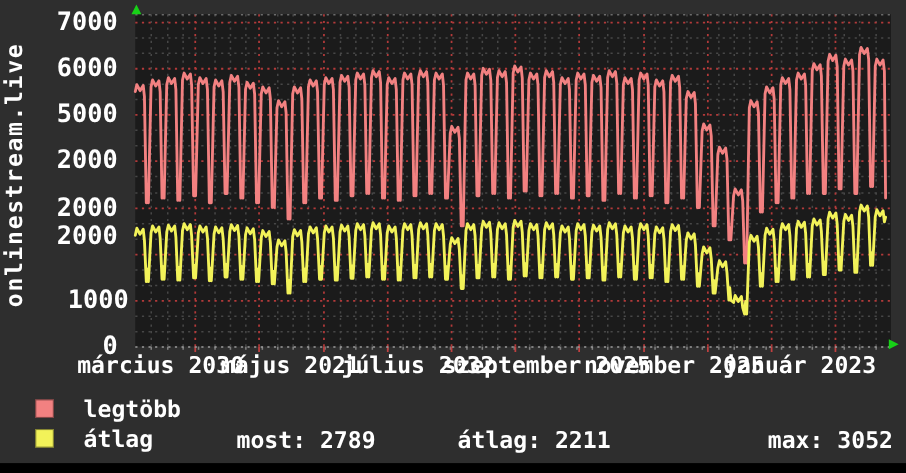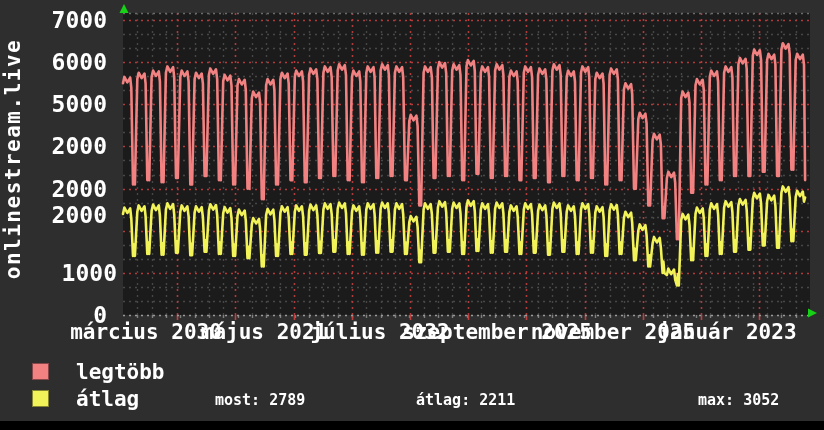--- a/index.html
+++ b/index.html
@@ -15,21 +15,21 @@
   .ylab{position:absolute;left:0;width:107px;text-align:right;font-size:23px;line-height:22px;white-space:pre;}
   .xlab{position:absolute;top:321px;font-size:21px;line-height:22px;white-space:pre;transform:translateX(-50%);}
   #vtitle{
     position:absolute;left:-119px;top:147px;width:264px;height:24px;
     transform:rotate(-90deg);font-size:21px;letter-spacing:1.5px;
     text-align:center;line-height:24px;white-space:pre;
   }
   .legend-row{position:absolute;left:32px;height:22px;font-size:21px;line-height:22px;}
   .swatch{position:absolute;left:0;top:2px;width:17px;height:17px;border:1px solid rgba(0,0,0,0.45);box-sizing:border-box;}
   .legend-text{position:absolute;left:28px;top:0;white-space:pre;margin-left:16px;}
-  .stat{position:absolute;top:389px;font-size:15px;line-height:22px;white-space:pre;}
+  .stat{position:absolute;top:389px;font-size:21px;line-height:22px;white-space:pre;}
   #bottom-bar{position:absolute;left:0;top:421px;width:824px;height:9px;background:#000000;}
 </style>
 </head>
 <body>
 
 <div id="stage">
   <div id="plot-bg"></div>
   <svg id="chart-svg" width="824" height="430">
       <line x1="123" y1="301.5" x2="810" y2="301.5" stroke="#474747" stroke-width="1.4" stroke-dasharray="2 4"></line>
       <line x1="123" y1="287.5" x2="810" y2="287.5" stroke="#474747" stroke-width="1.4" stroke-dasharray="2 4"></line>

